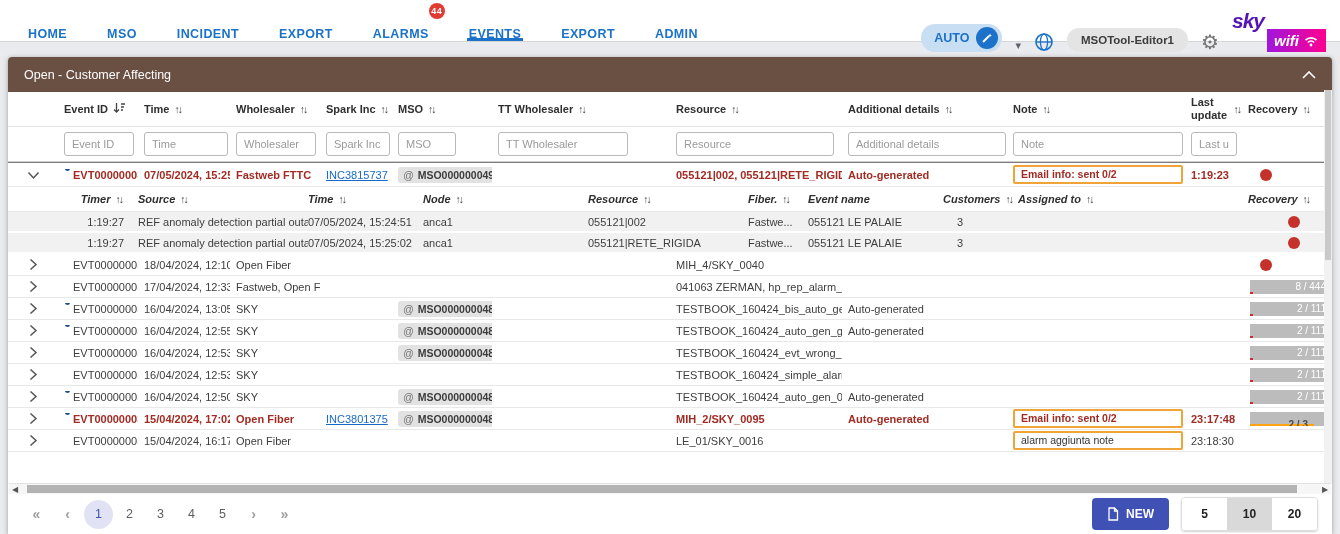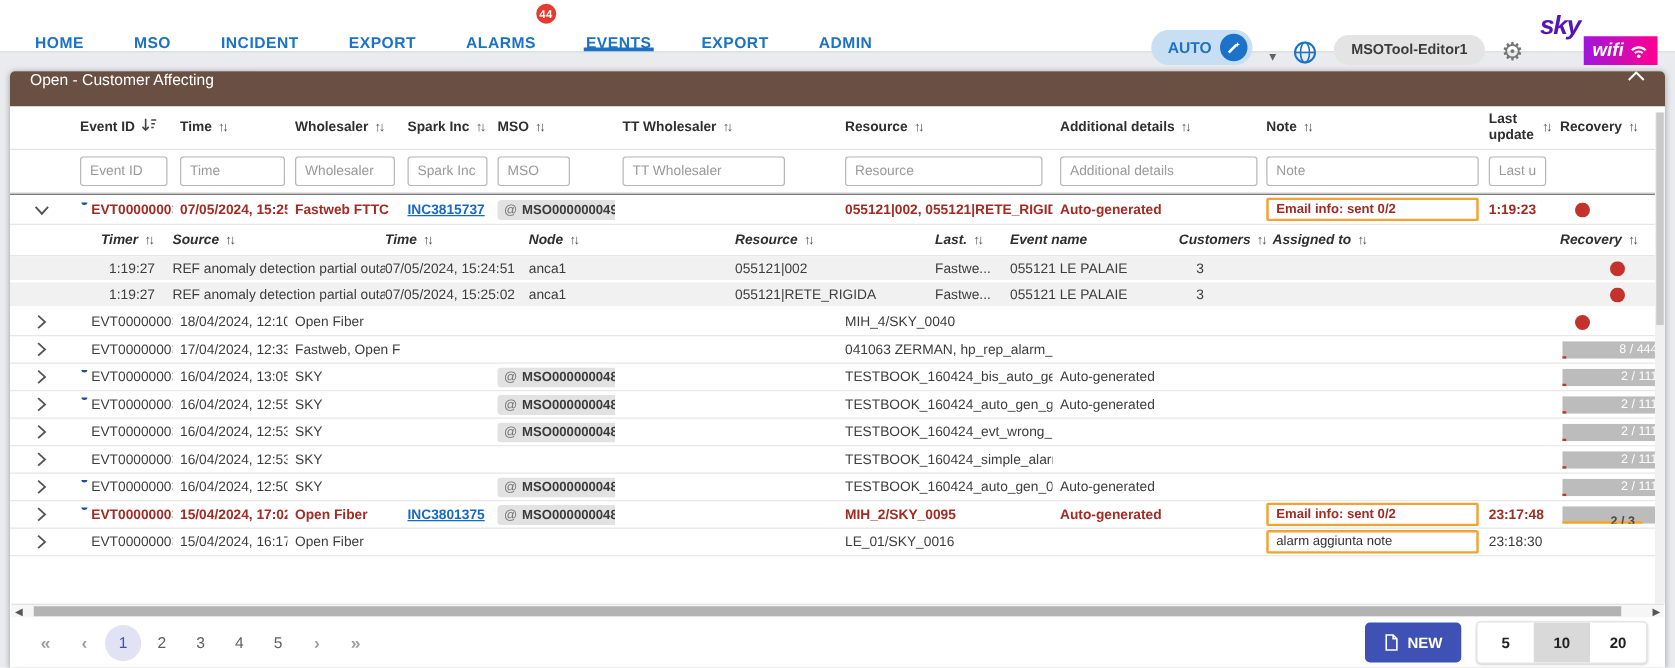--- a/index.html
+++ b/index.html
@@ -28,21 +28,21 @@
     font-weight:bold; color:#3c3c3c; cursor:pointer; }
   .gear { font-size:20px; color:#757575; cursor:pointer; line-height:1; }
   .brand { display:flex; align-items:center; gap:3px; }
   .brand .sky { color:#5514b4; font-weight:bold; font-style:italic; font-size:21px; letter-spacing:-1px;}
   .wifi-box { background:linear-gradient(90deg,#a016dc,#ff0090); color:#fff; font-weight:bold;
     font-style:italic; font-size:15px; padding:3px 7px; display:inline-flex; align-items:center; gap:4px;margin-top:40px;}
 
   
   .card { position:absolute; left:8px; right:8px; top:57px; bottom:0; background:#fff;
     box-shadow:0 1px 5px rgba(0,0,0,.35); border-radius:4px 4px 0 0; }
-  .panel-header { height:28px; background:#6a4f43; color:#fff; display:flex; align-items:flex-start;
+  .panel-header { height:35px; background:#6a4f43; color:#fff; display:flex; align-items:center;
     padding:0 16px; font-size:12.5px; border-radius:4px 4px 0 0; cursor:pointer;}
   .collapse { margin-left:auto; display:flex; }
 
   
   .grid-main { display:grid;
     grid-template-columns:50px 80px 92px 90px 72px 100px 178px 172px 165px 178px 57px 1fr;
     align-items:center; }
   .grid-main > div { padding-left:6px; overflow:hidden; white-space:nowrap; }
   .grid-sub { display:grid;
     grid-template-columns:130px 170px 115px 165px 160px 60px 135px 75px 110px 1fr 84px;
@@ -62,21 +62,21 @@
   .fi5{width:130px}.fi6{width:158px}.fi7{width:158px}.fi8{width:170px}.fi9{width:46px}
 
   .row { height:22px; border-bottom:1px solid #e8e8e8; font-size:11px; color:#3d3d3d; }
   .row.tall { height:25px; }
   .row.first-main { border-top:1px solid #7d7d7d; }
   .row.alert .cdata, .row.alert .eid { color:#a12c24; font-weight:bold; }
   .expand-cell { display:flex; align-items:center; justify-content:center; padding-left:0 !important; cursor:pointer;}
   .eid { position:relative; display:inline-block; padding-left:9px; }
   .eid.unread::before { content:""; position:absolute; left:1px; top:-3px; width:5px; height:5px;
     border-radius:50%; background:#1d4f91; }
-  .link { color:#1769c9; font-weight:bold; text-decoration:underline; cursor:pointer;margin-top:6px; }
+  .link { color:#1769c9; font-weight:normal; text-decoration:underline; cursor:pointer;margin-top:6px; }
   .chip { background:#e2e2e2; border-radius:3px; padding:2px 7px 2px 5px; font-size:10.5px;
     font-weight:bold; color:#3c3c3c; display:inline-flex; gap:4px; align-items:center; }
   .chip .at { color:#767676; font-weight:normal; font-style:italic; }
   .note-box { border:2px solid #f0a437; border-radius:2px; padding:0 6px; font-size:10.5px;
     height:19px; line-height:15px; width:170px; overflow:hidden; white-space:nowrap; color:#333;}
   .note-box.alert { color:#a12c24; font-weight:bold; }
   .rec-cell { display:flex; align-items:center; }
   .dot { width:12px; height:12px; border-radius:50%; background:#c5312b; margin-left:12px; }
   .bar { width:84px; height:14px; background:#bcbcbc; position:relative; font-size:10px; margin-left:2px;}
   .bar .fill { position:absolute; left:0; top:12px; bottom:0; }
@@ -299,21 +299,21 @@
         </div>
         <div class="sub-th">
           <span>Node</span>
           <span class="sort">↑↓</span>
         </div>
         <div class="sub-th">
           <span>Resource</span>
           <span class="sort">↑↓</span>
         </div>
         <div class="sub-th">
-          <span>Last.</span>
+          <span>Fiber.</span>
           <span class="sort">↑↓</span>
         </div>
         <div class="sub-th">
           <span>Event name</span>
         </div>
         <div class="sub-th">
           <span>Customers</span>
           <span class="sort">↑↓</span>
         </div>
         <div class="sub-th">

